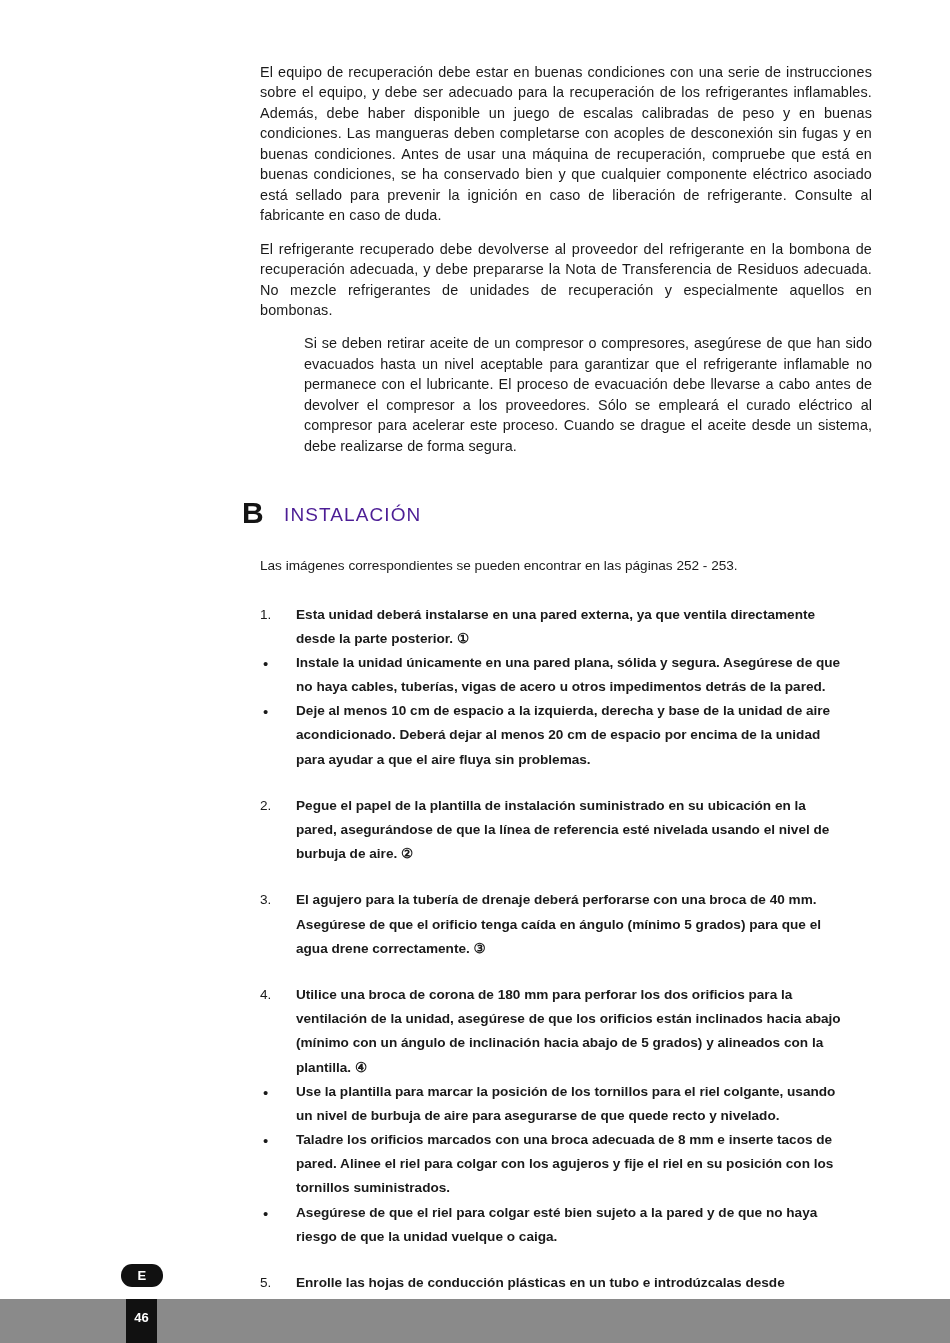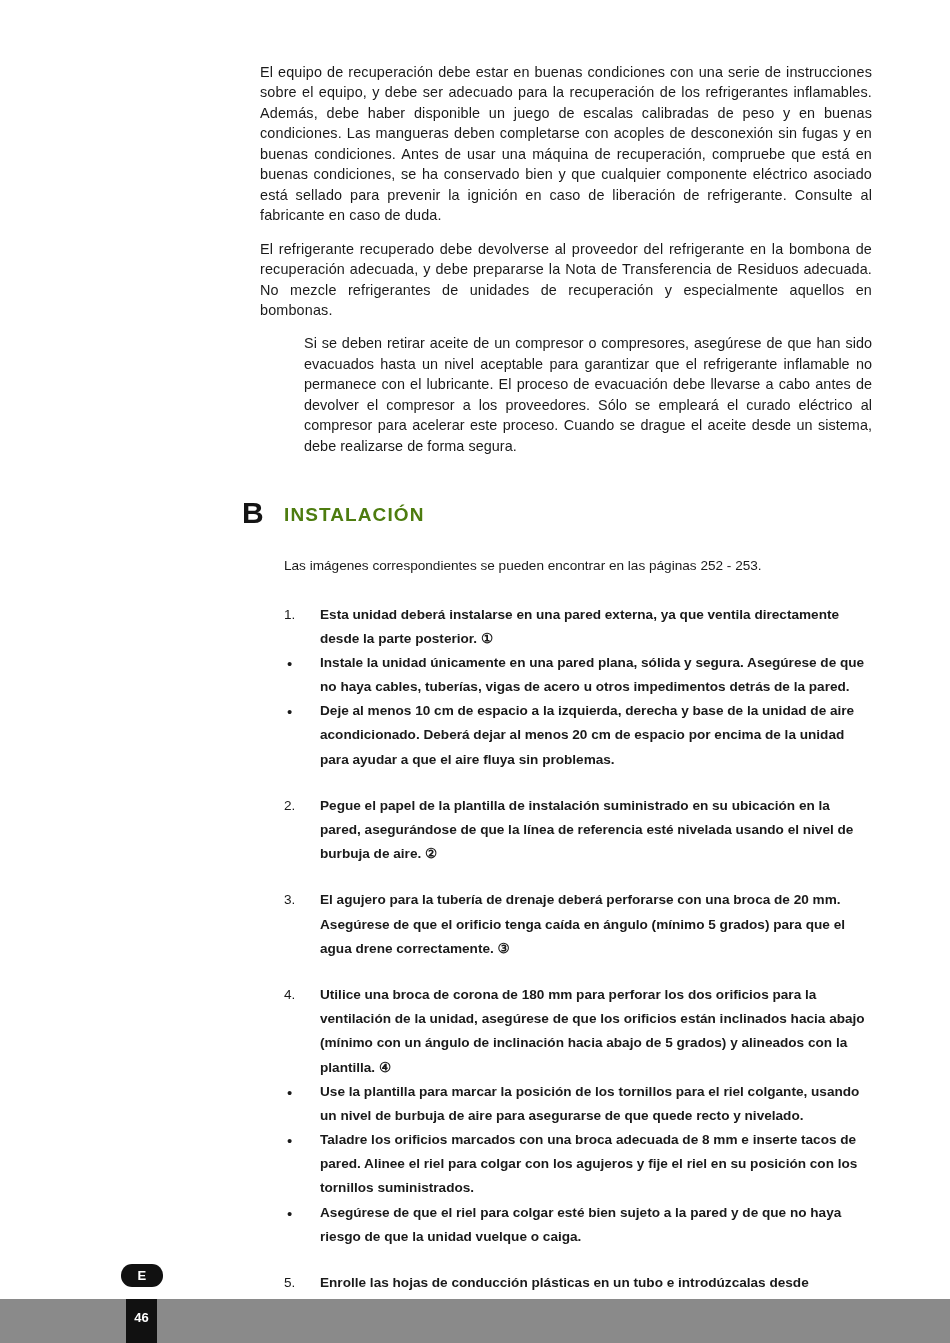--- a/index.html
+++ b/index.html
@@ -56,27 +56,26 @@
     font-size: 30px;
     font-weight: bold;
     color: #141414;
     letter-spacing: 0.5px;
   }
   .section-title {
     position: absolute;
     left: 24px;
     top: 4px;
     font-size: 19px;
-    font-weight: bold;
+    font-weight: normal;
     letter-spacing: 1.1px;
-    color: #4d7c0f;
+    color: #4c1d95;
   }
 
   .sub-block {
-    margin-left: 24px;
     width: 586px;
   }
   .lead-note {
     font-size: 13.6px;
     line-height: 1.5;
     margin: 14px 0 0 0;
     color: #1a1a1a;
   }
 
   ol.steps {
@@ -198,21 +197,21 @@
           <span class="txt">Deje al menos 10 cm de espacio a la izquierda, derecha y base de la unidad de aire acondicionado. Deberá dejar al menos 20 cm de espacio por encima de la unidad para ayudar a que el aire fluya sin problemas.</span>
         </li>
 
         <li class="item num gap-top">
           <span class="marker">2.</span>
           <span class="txt">Pegue el papel de la plantilla de instalación suministrado en su ubicación en la pared, asegurándose de que la línea de referencia esté nivelada usando el nivel de burbuja de aire. ②</span>
         </li>
 
         <li class="item num gap-top">
           <span class="marker">3.</span>
-          <span class="txt">El agujero para la tubería de drenaje deberá perforarse con una broca de 20 mm. Asegúrese de que el orificio tenga caída en ángulo (mínimo 5 grados) para que  el agua drene correctamente. ③</span>
+          <span class="txt">El agujero para la tubería de drenaje deberá perforarse con una broca de 40 mm. Asegúrese de que el orificio tenga caída en ángulo (mínimo 5 grados) para que  el agua drene correctamente. ③</span>
         </li>
 
         <li class="item num gap-top">
           <span class="marker">4.</span>
           <span class="txt">Utilice una broca de corona de 180 mm para perforar los dos orificios para la ventilación de la unidad, asegúrese de que los orificios están inclinados hacia abajo (mínimo con un ángulo de inclinación hacia abajo de 5 grados) y alineados con la plantilla. ④</span>
         </li>
 
         <li class="item bullet">
           <span class="marker">•</span>
           <span class="txt">Use la plantilla para marcar la posición de los tornillos para el riel colgante, usando un nivel de burbuja de aire para asegurarse de que quede recto y nivelado.</span>

